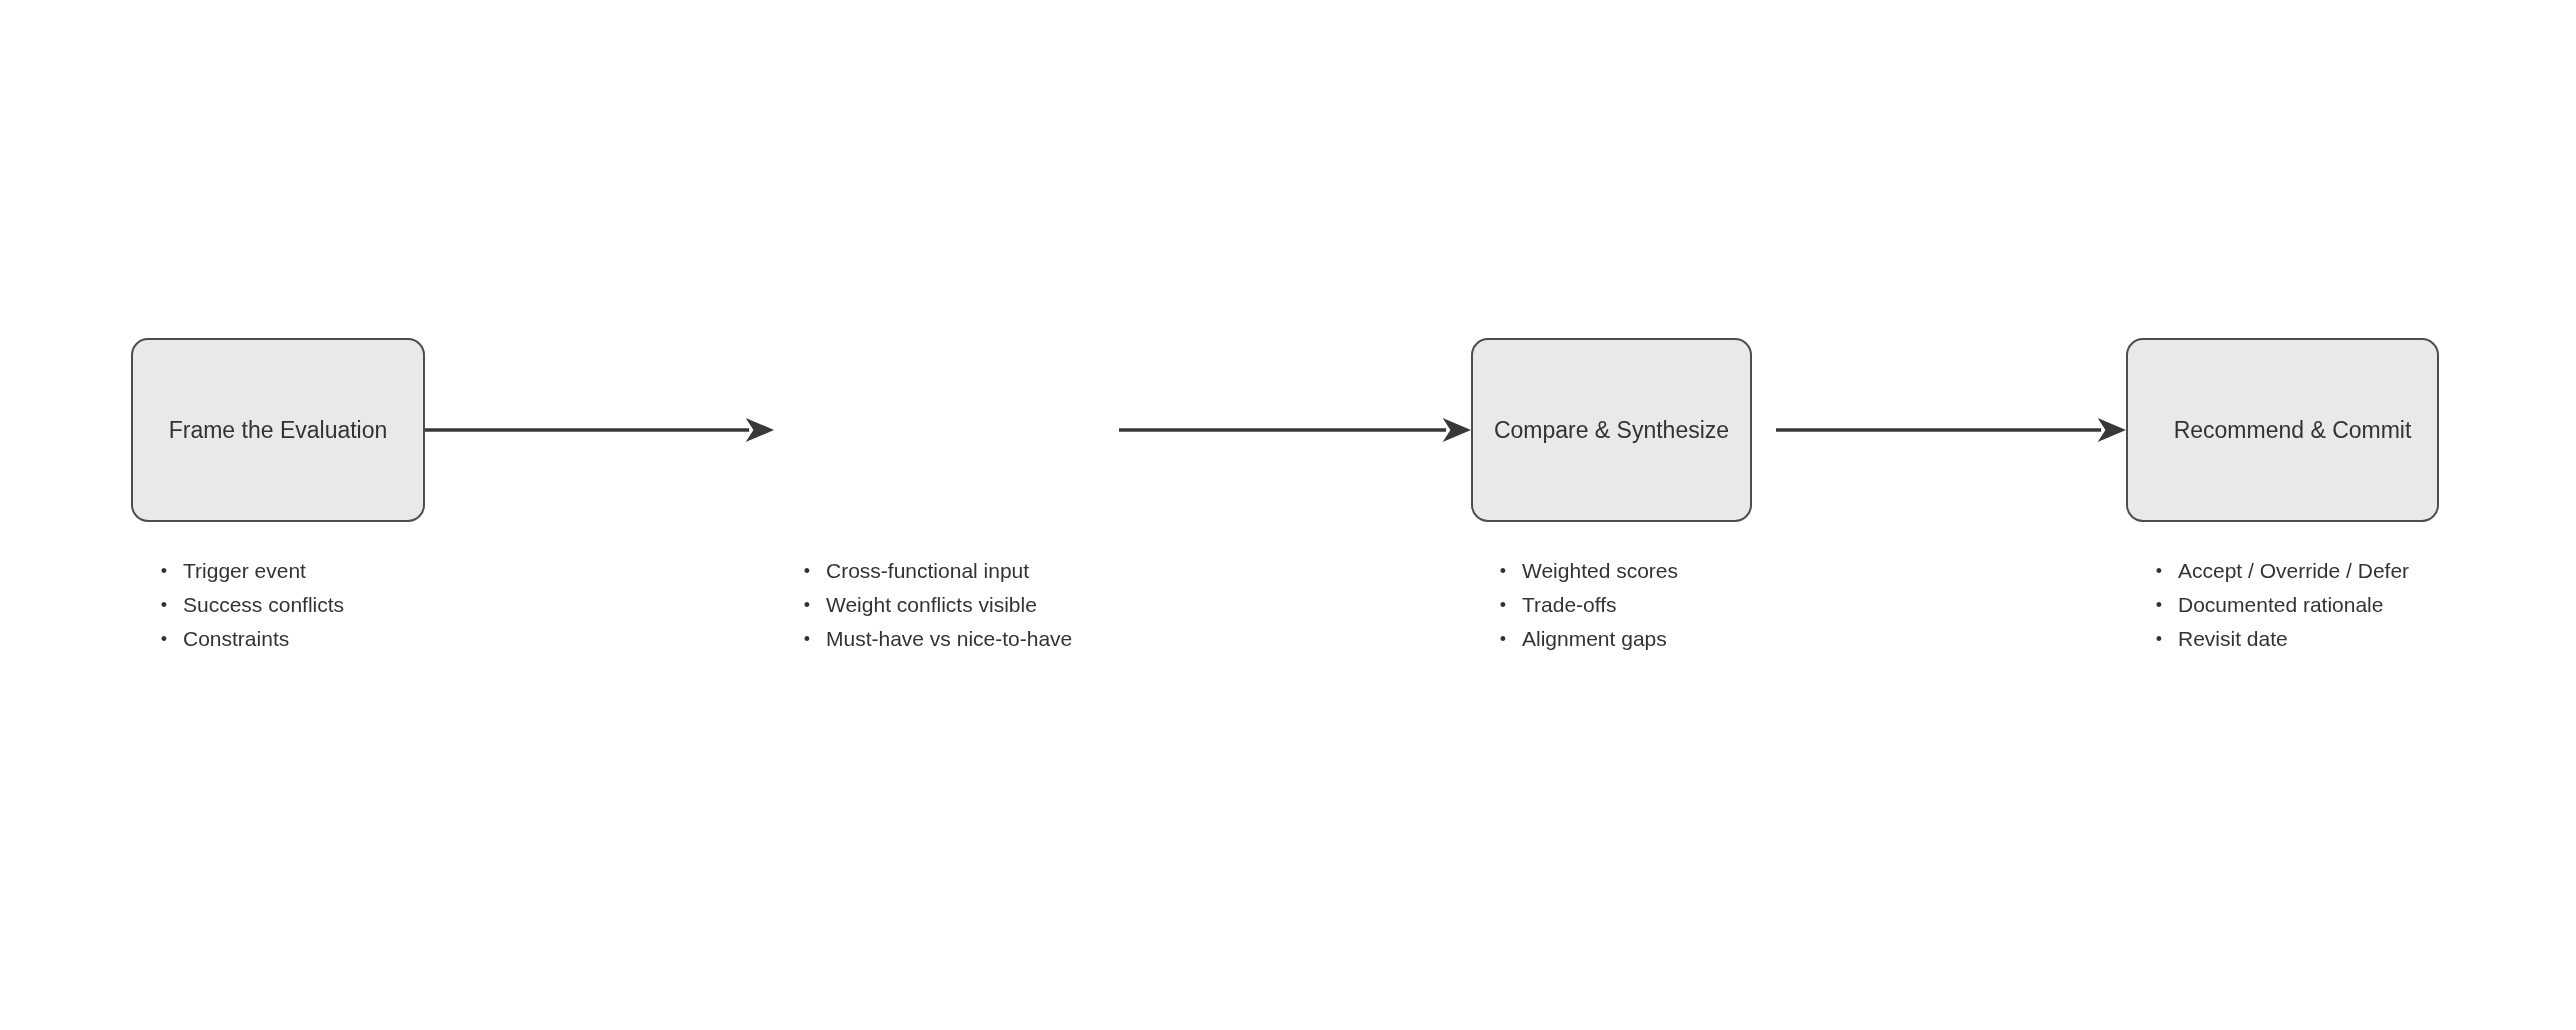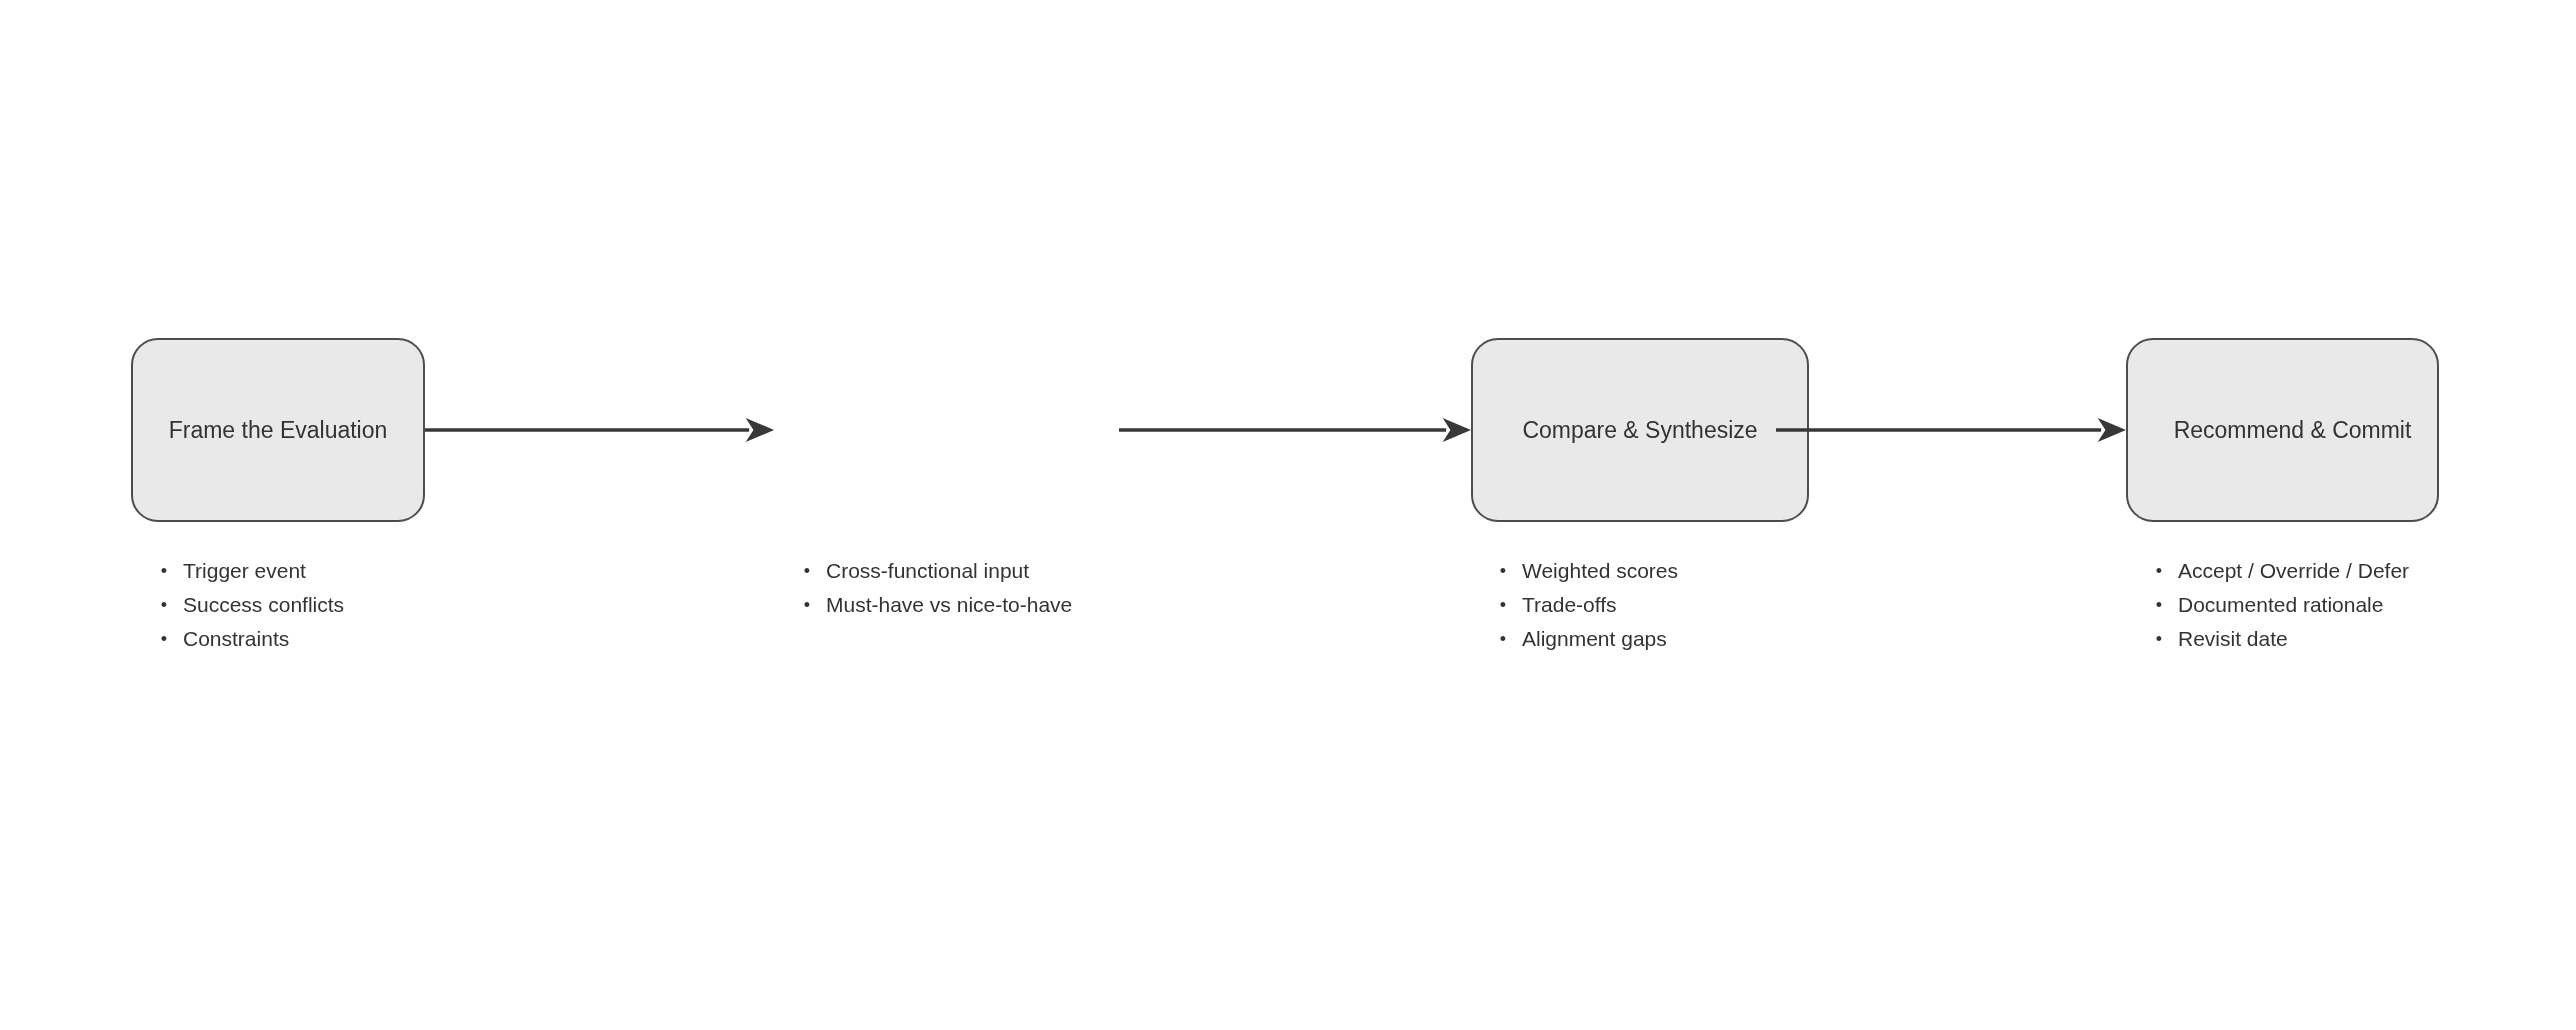--- a/index.html
+++ b/index.html
@@ -19,21 +19,21 @@
     font-family: "Liberation Sans", "DejaVu Sans", sans-serif;
     color: var(--text);
     overflow: hidden;
   }
   .node-box {
     position: absolute;
     top: 338px;
     height: 184px;
     background: var(--box_fill);
     border: 2.6px solid var(--box_border);
-    border-radius: 27px;
+    border-radius: 17px;
     display: flex;
     align-items: center;
     justify-content: center;
     text-align: center;
   }
   .node-title {
     font-size: 23px;
     line-height: 29px;
     color: var(--text);
     padding: 0 12px;
@@ -81,29 +81,30 @@
     <li>Constraints</li>
   </ul>
 
   <svg class="arrow" style="left:425px; width:349px;" viewBox="0 0 407 44" preserveAspectRatio="none">
     <path d="M0,22 H378" stroke="currentColor" stroke-width="4" fill="none"></path>
     <path d="M407,22 L374,8 L383,22 L374,36 Z" fill="currentColor" stroke="none"></path>
   </svg>
 
   <ul class="bullets" style="left:802px; width:343px;">
     <li>Cross-functional input</li>
+    <li>Weight conflicts visible</li>
     <li>Must-have vs nice-to-have</li>
   </ul>
 
   <svg class="arrow" style="left:1119px; width:352px;" viewBox="0 0 410 44" preserveAspectRatio="none">
     <path d="M0,22 H381" stroke="currentColor" stroke-width="4" fill="none"></path>
     <path d="M410,22 L377,8 L386,22 L377,36 Z" fill="currentColor" stroke="none"></path>
   </svg>
 
-  <div class="node-box" style="left:1471px; width:338px;">
+  <div class="node-box" style="left:1471px; width:281px;">
     <span class="node-title">Compare &amp; Synthesize</span>
   </div>
   <ul class="bullets" style="left:1498px; width:309px;">
     <li>Weighted scores</li>
     <li>Trade-offs</li>
     <li>Alignment gaps</li>
   </ul>
 
   <svg class="arrow" style="left:1776px; width:350px;" viewBox="0 0 408 44" preserveAspectRatio="none">
     <path d="M0,22 H379" stroke="currentColor" stroke-width="4" fill="none"></path>

